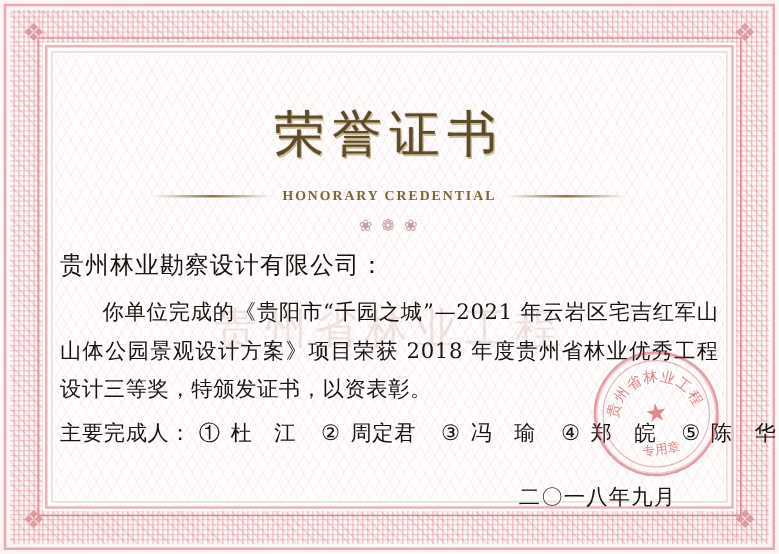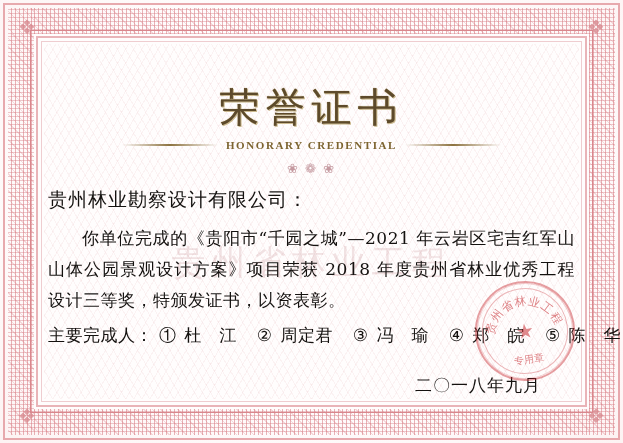--- a/index.html
+++ b/index.html
@@ -116,21 +116,21 @@
     font-weight: normal;
     font-size: 40px;
     letter-spacing: 6px;
     text-shadow: 1px 1px 0 #cbb98f, 0 0 1px #8e7436;
   }
   .subtitle-wrap {
     display: flex;
     align-items: center;
     justify-content: center;
     gap: 8px;
-    margin-top: 4px;
+    margin-top: 16px;
   }
   .subtitle-rule {
     height: 2px;
     width: 96px;
     background: linear-gradient(90deg, rgba(140,110,60,0) 0%, #8d7340 50%, rgba(140,110,60,0) 100%);
   }
   .subtitle {
     color: #7d6430;
     font-family: "Liberation Serif", serif;
     font-size: 11px;

